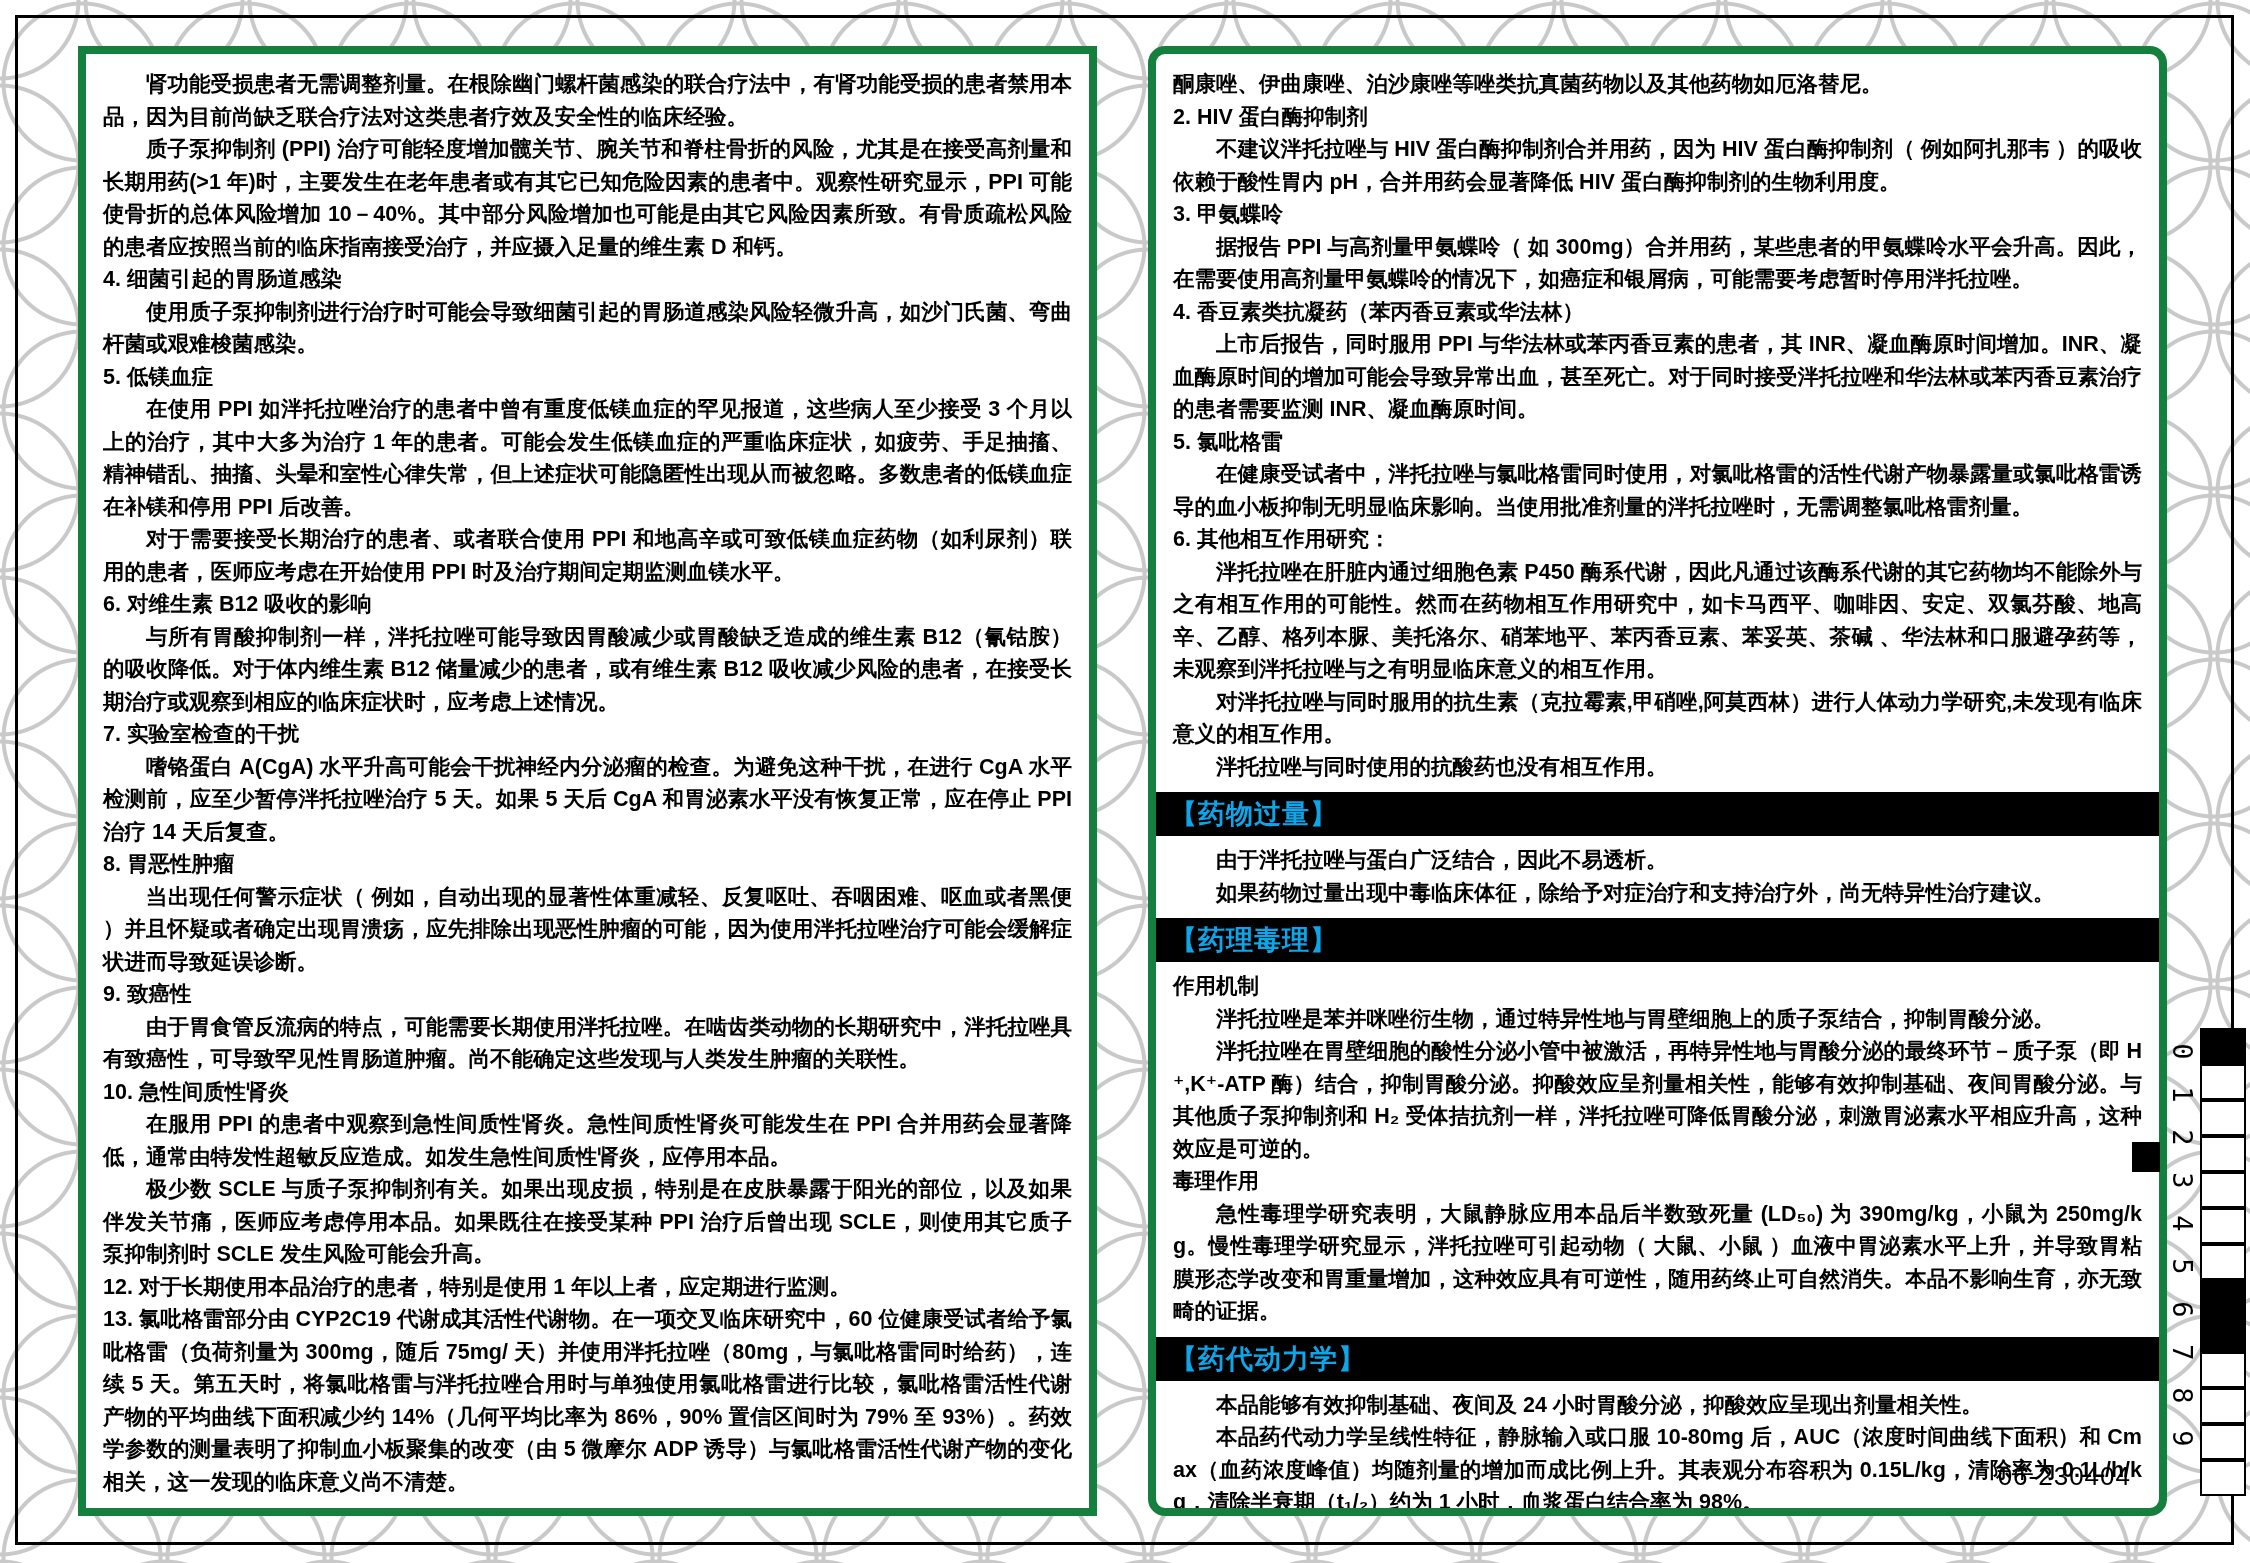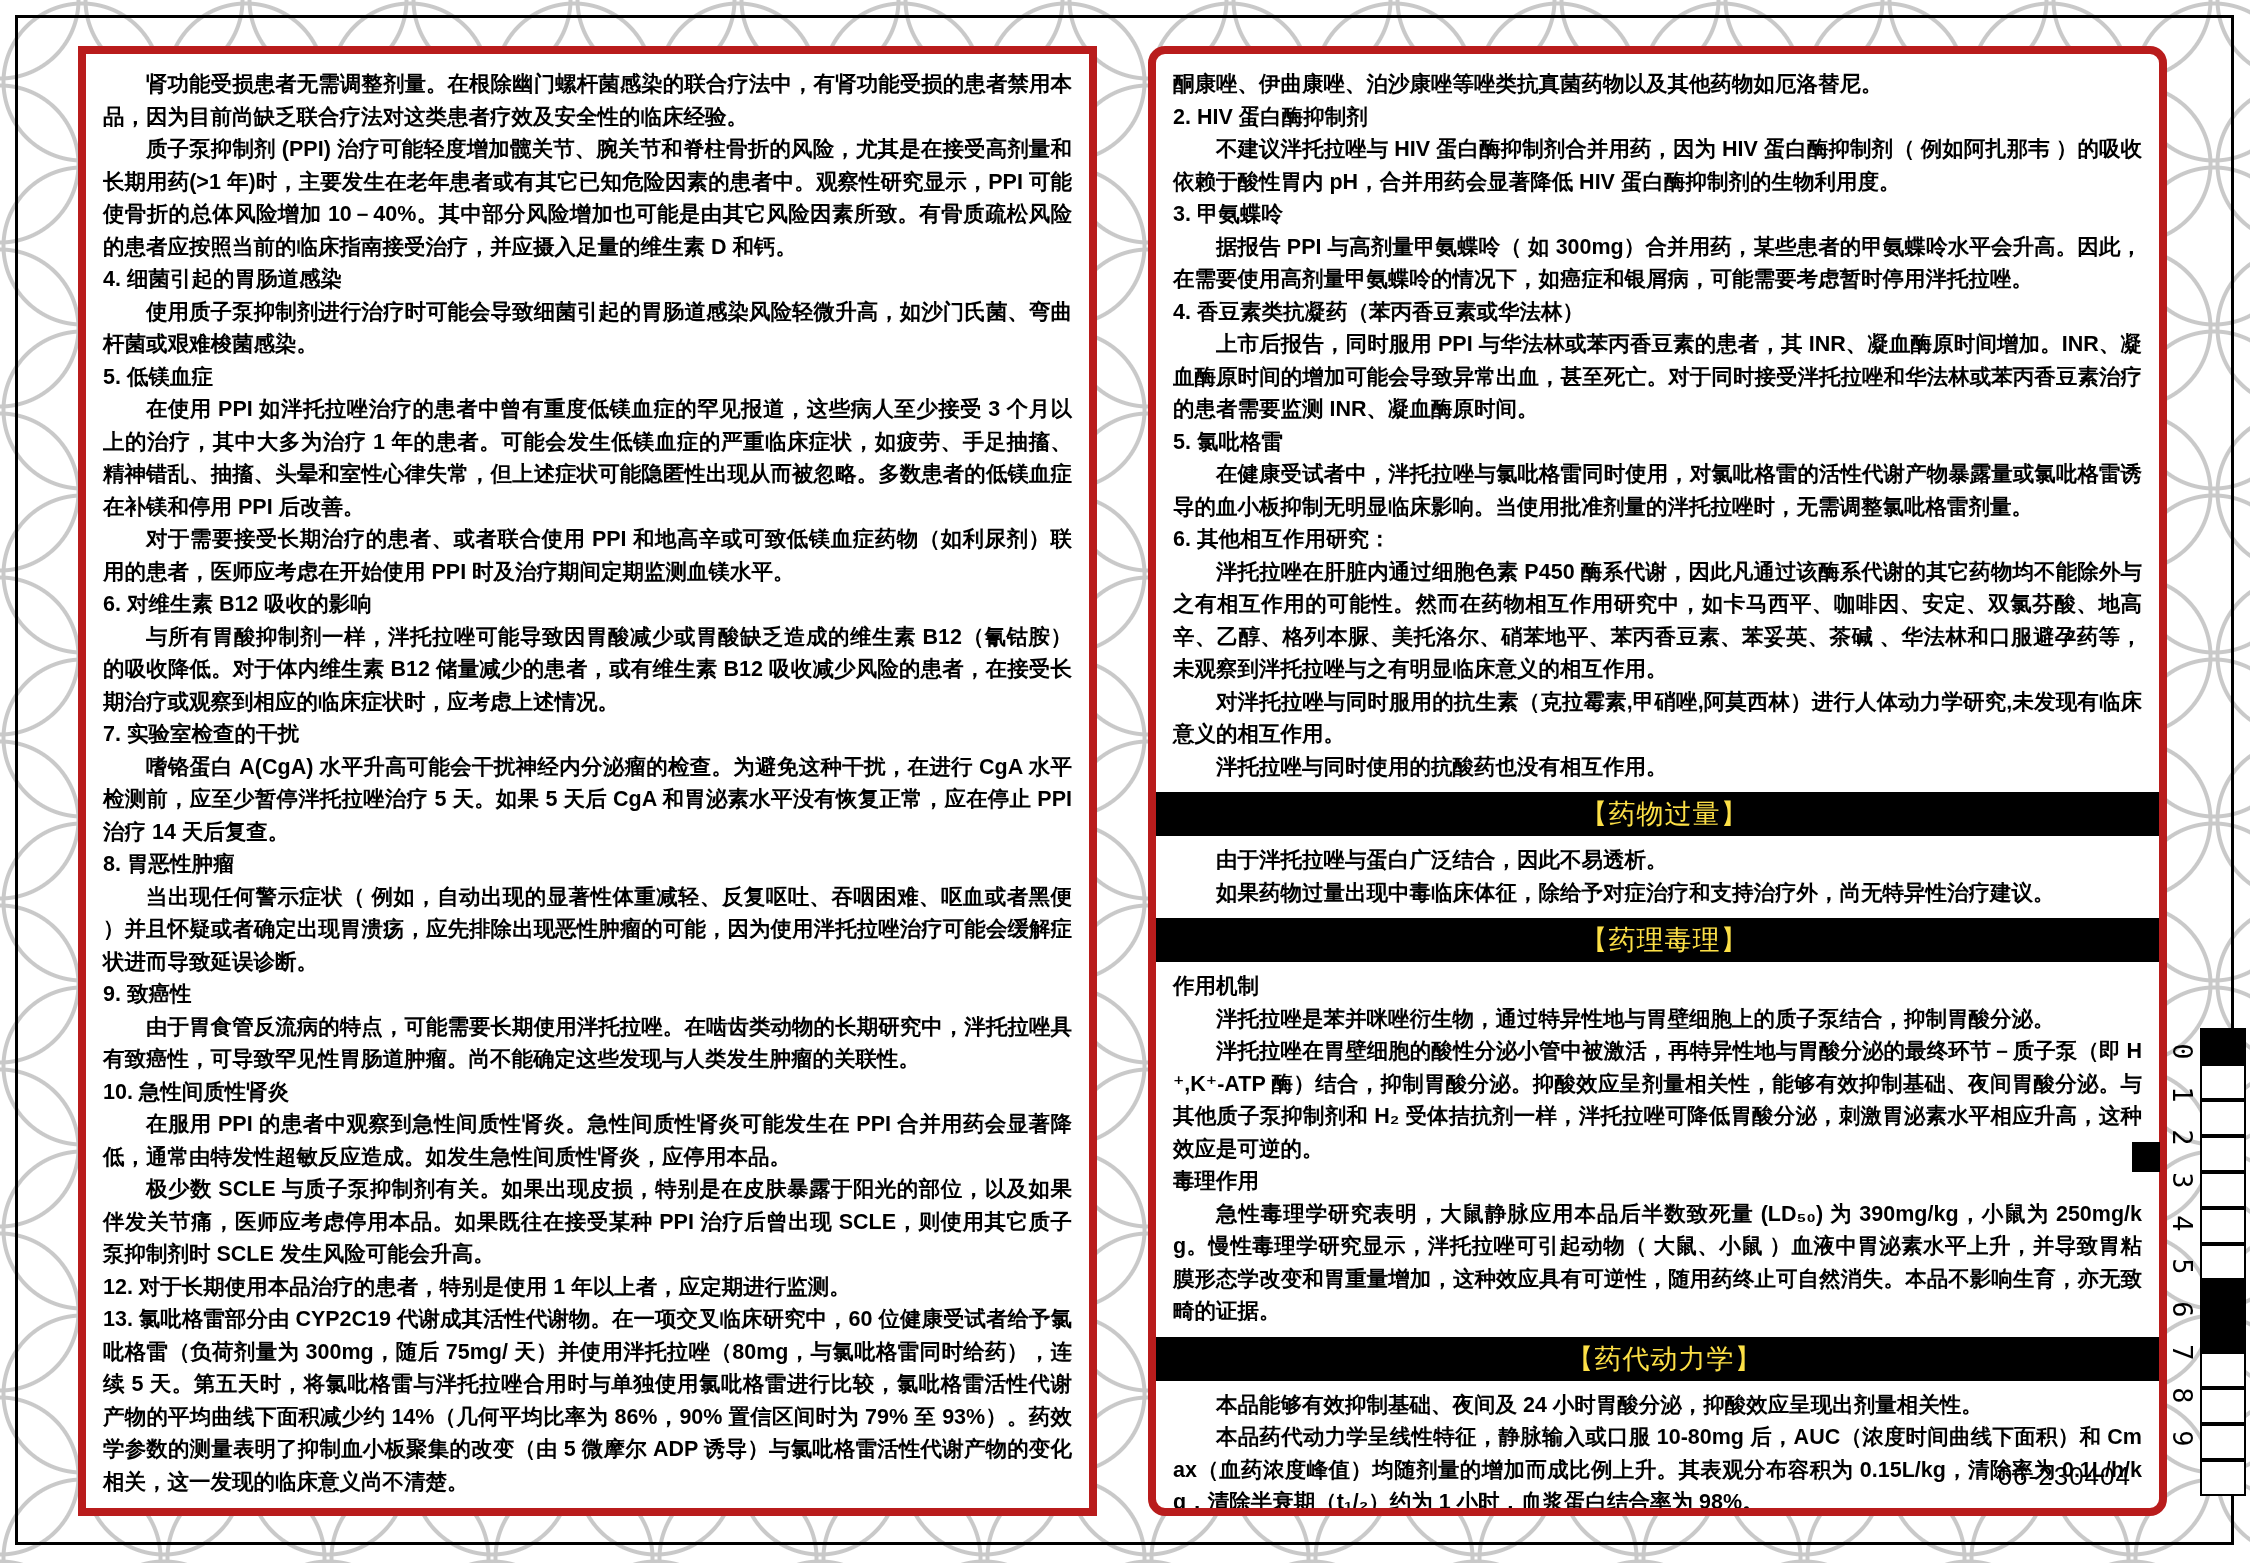--- a/index.html
+++ b/index.html
@@ -18,35 +18,35 @@
       radial-gradient(circle at 82px 82px, rgba(0,0,0,0) 76px, #c9c9c9 77px, #c9c9c9 80px, rgba(0,0,0,0) 81px);
     background-size:164px 164px,164px 164px;
     background-position:0 0,82px 82px;
   }
   .frame{
     position:absolute;left:15px;top:15px;width:2219px;height:1530px;
     border:3px solid #000;box-sizing:border-box;
   }
   .page{
     position:absolute;top:46px;height:1470px;width:1019px;
-    background:#fff;border:8px solid #b91c1c;box-sizing:border-box;
+    background:#fff;border:8px solid #15803d;box-sizing:border-box;
     overflow:hidden;
   }
   .page-left{left:78px;}
   .page-right{left:1148px;border-radius:17px;}
   .page-content{padding:14px 0 0 0;}
   .para{
     margin:0 17px;font-size:21.5px;line-height:32.5px;font-weight:700;
     text-align:justify;word-break:break-all;
   }
   .para.ind{text-indent:2em;}
   .bar{
-    background:#000;color:#fde047;height:44px;line-height:44px;
-    font-size:27px;font-weight:400;padding-left:14px;
-    margin:9px 0 8px 0;letter-spacing:1px;text-align:center;
+    background:#000;color:#0ea5e9;height:44px;line-height:44px;
+    font-size:27px;font-weight:700;padding-left:14px;
+    margin:9px 0 8px 0;letter-spacing:1px;
   }
   .page-code{
     position:absolute;right:28px;bottom:16px;
     font-size:26px;font-weight:400;letter-spacing:1px;
   }
   .edge-digits{
     position:absolute;left:2166px;top:1030px;width:32px;
   }
   .edge-digits .digit{
     height:43px;display:flex;align-items:center;justify-content:center;

